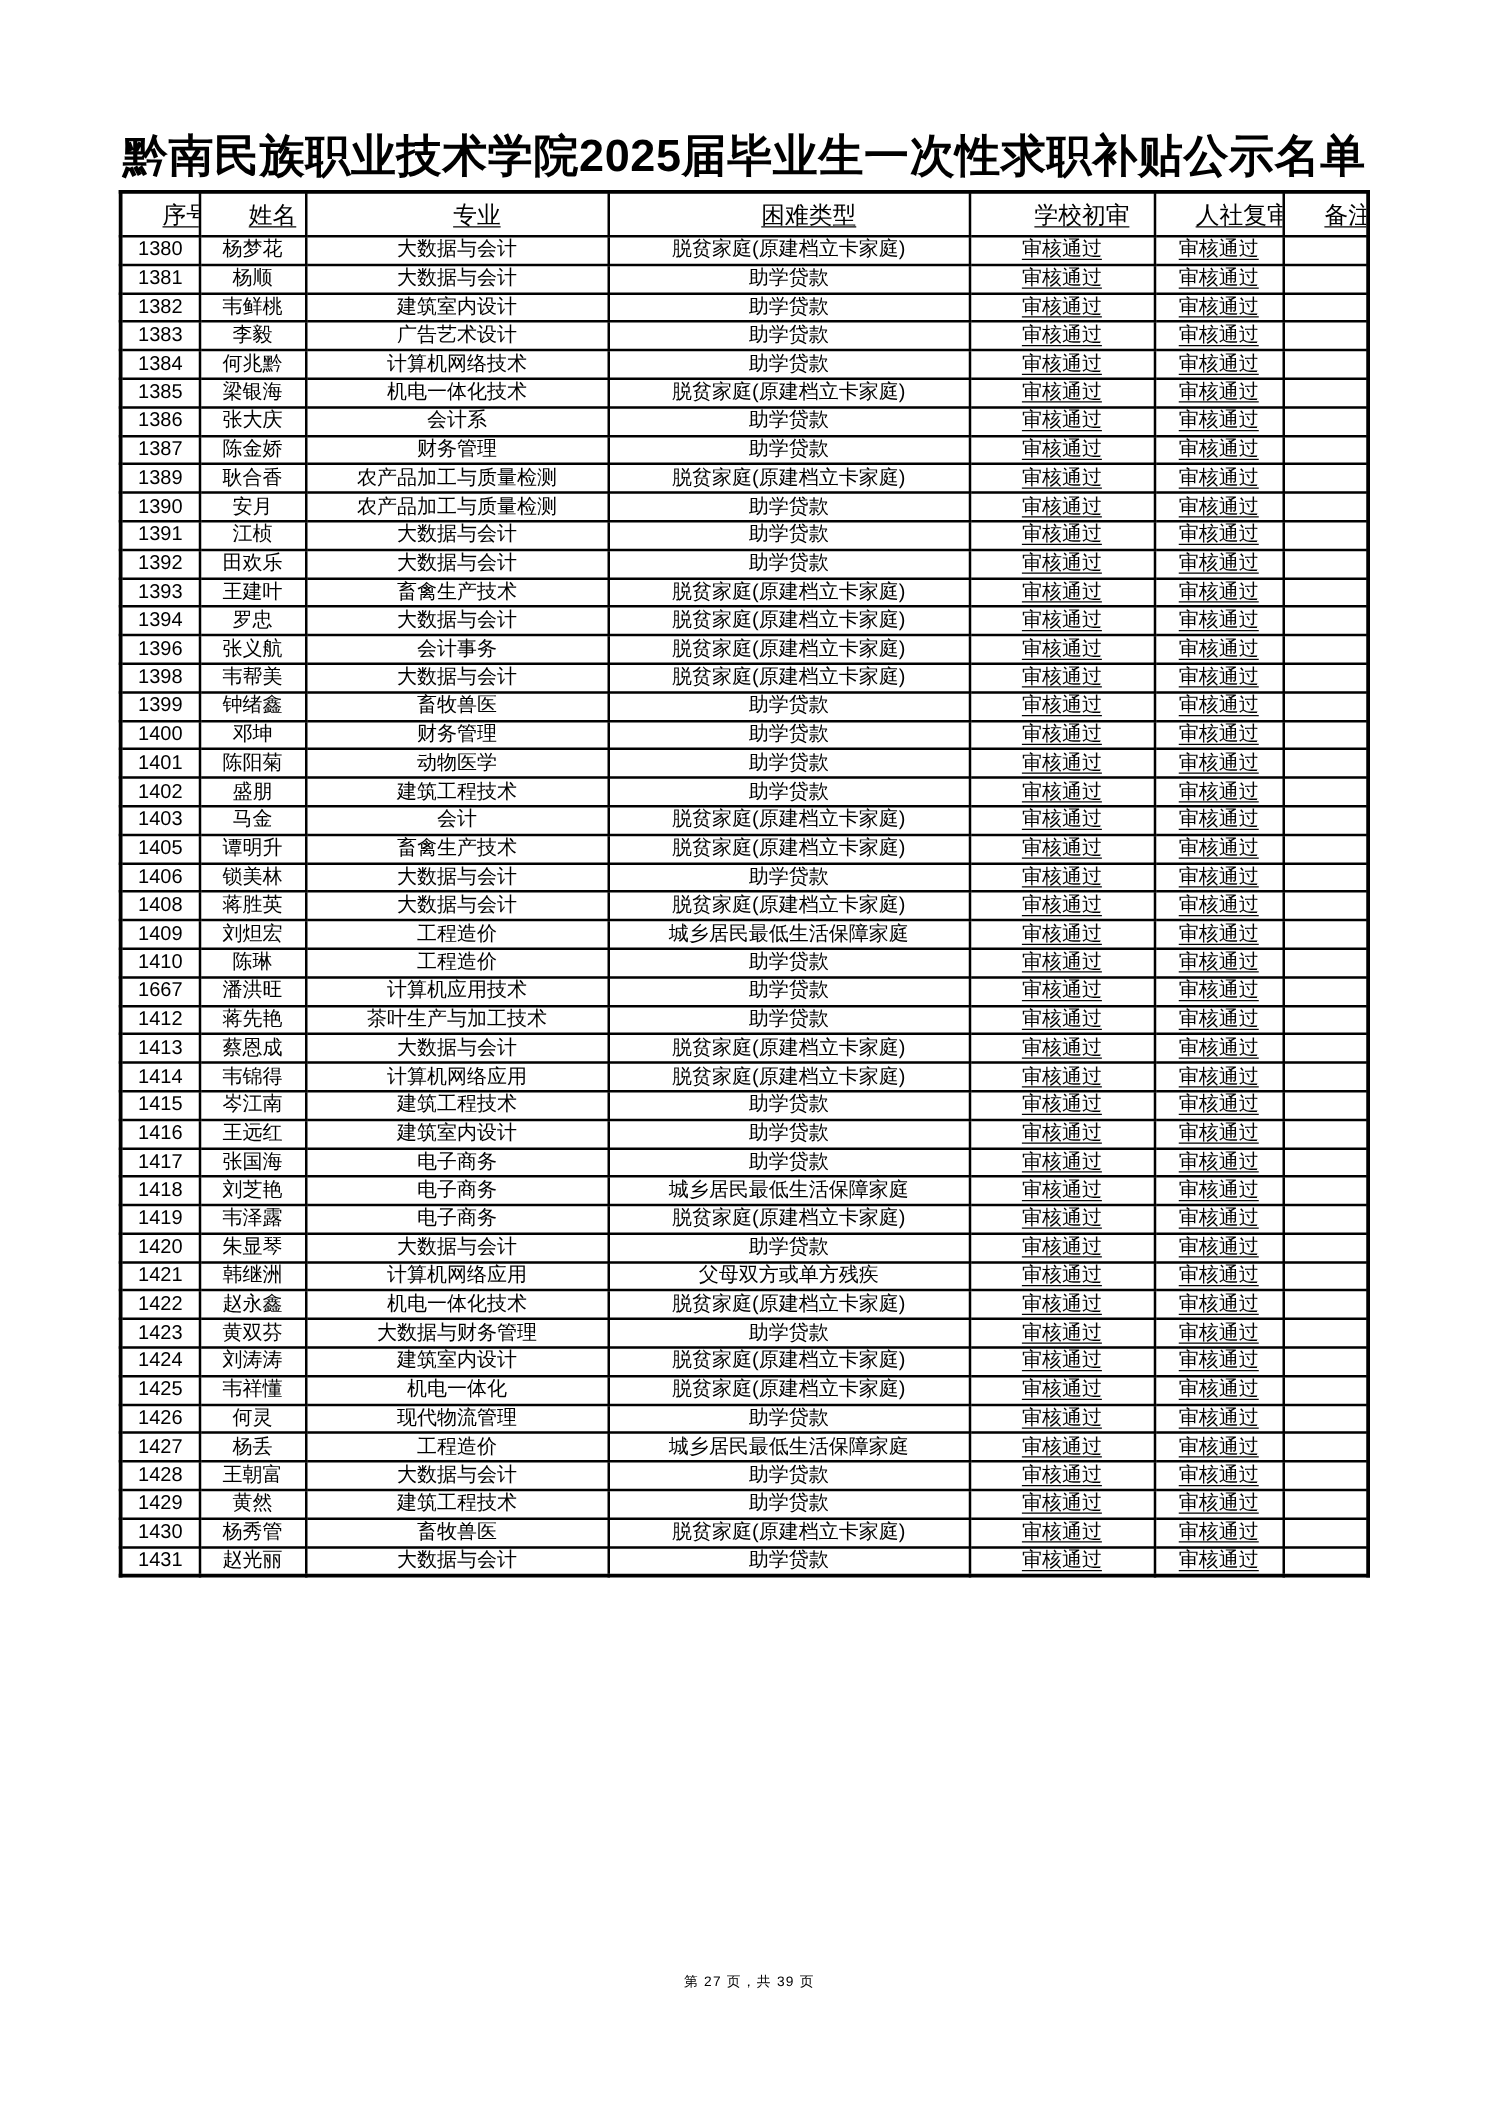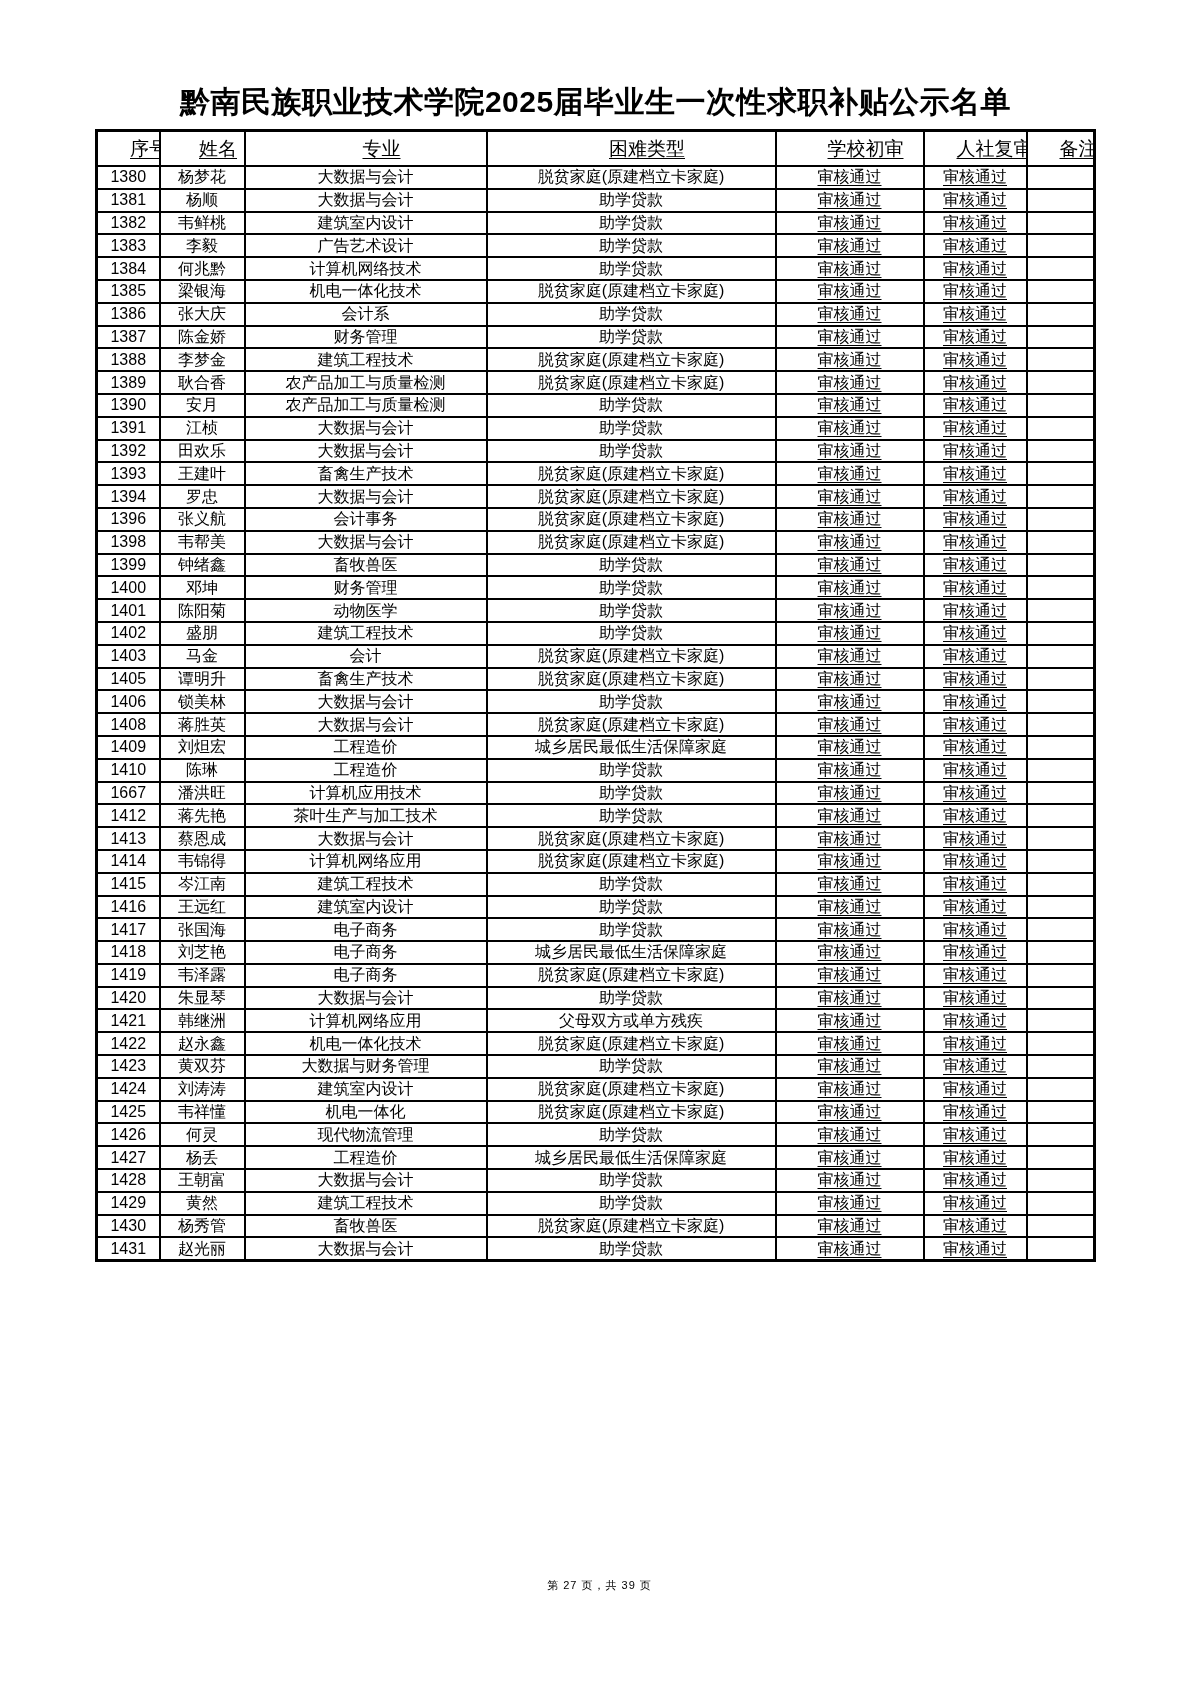--- a/index.html
+++ b/index.html
@@ -6,23 +6,23 @@
   body{
     width:1191px;
     height:1684px;
     background:#ffffff;
     color:#000000;
     font-family:"Liberation Sans", sans-serif;
     position:relative;
     overflow:hidden;
   }
   .title{
-    padding-top:82px;
+    padding-top:105px;
     text-align:center;
-    font-size:30px;
+    font-size:36px;
     font-weight:bold;
     line-height:40px;
     letter-spacing:0.5px;
   }
   table.roster{
     margin:7px auto 0 auto;
     width:998px;
     border-collapse:collapse;
     table-layout:fixed;
     border:3px solid #000;
@@ -156,29 +156,20 @@
       <tr>
         <td>1387</td>
         <td>陈金娇</td>
         <td>财务管理</td>
         <td>助学贷款</td>
         <td><span class="u">审核通过</span></td>
         <td><span class="u">审核通过</span></td>
         <td></td>
       </tr>
       <tr>
-        <td>1388</td>
-        <td>李梦金</td>
-        <td>建筑工程技术</td>
-        <td>脱贫家庭(原建档立卡家庭)</td>
-        <td><span class="u">审核通过</span></td>
-        <td><span class="u">审核通过</span></td>
-        <td></td>
-      </tr>
-      <tr>
         <td>1389</td>
         <td>耿合香</td>
         <td>农产品加工与质量检测</td>
         <td>脱贫家庭(原建档立卡家庭)</td>
         <td><span class="u">审核通过</span></td>
         <td><span class="u">审核通过</span></td>
         <td></td>
       </tr>
       <tr>
         <td>1390</td>

